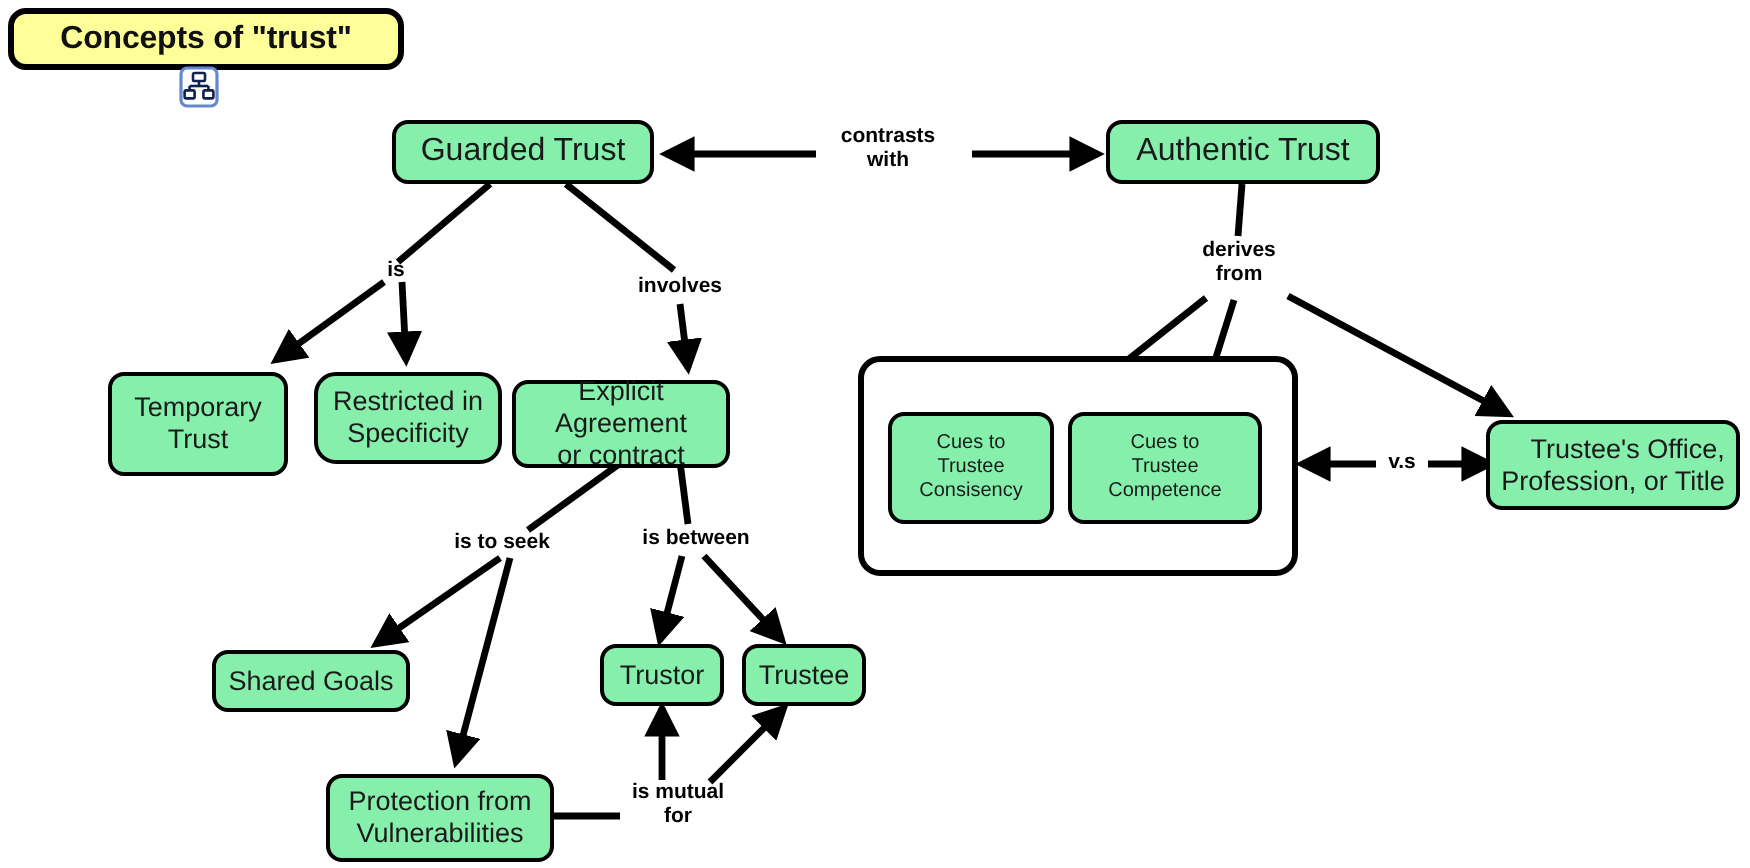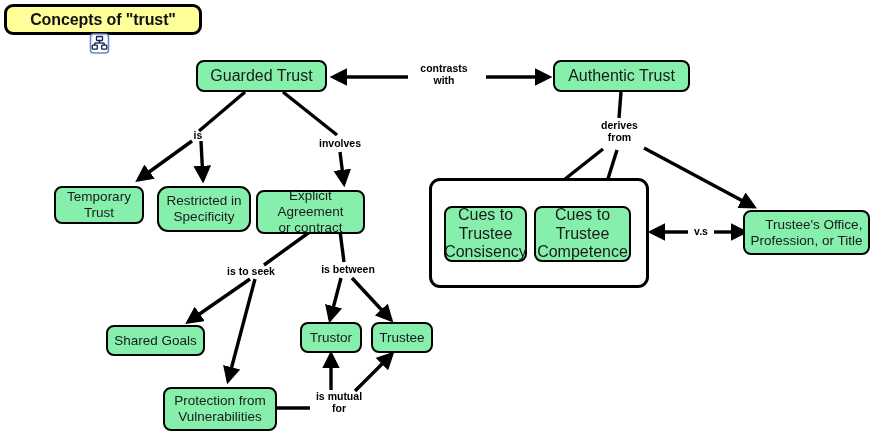--- a/index.html
+++ b/index.html
@@ -70,21 +70,21 @@
     color: #1a1a1a;
     z-index: 4;
     padding: 0 5px;
   }
   .node .label {
     line-height: 1.18;
     white-space: pre-line;
   }
   .n-big .label { font-size: 16px; }
   .n-med .label { font-size: 13.5px; }
-  .n-sm  .label { font-size: 16px; }
+  .n-sm  .label { font-size: 10px; }
 
   
   #cues-group {
     position: absolute;
     box-sizing: border-box;
     background: #ffffff;
     border: 3px solid #000000;
     border-radius: 11px;
     z-index: 2;
   }
@@ -182,21 +182,21 @@
   <div id="cues-group" style="left:429px; top:178px; width:220px; height:110px;"></div>
 
   <div class="node n-big" style="left:196px; top:60px; width:131px; height:32px;">
     <span class="label">Guarded Trust</span>
   </div>
 
   <div class="node n-big" style="left:553px; top:60px; width:137px; height:32px;text-align:center;">
     <span class="label">Authentic Trust</span>
   </div>
 
-  <div class="node n-med" style="left:54px; top:186px; width:90px; height:38px;">
+  <div class="node n-med" style="left:54px; top:186px; width:90px; height:52px;">
     <span class="label">Temporary
 Trust</span>
   </div>
 
   <div class="node n-med" style="left:157px; top:186px; width:94px; height:46px;border-radius:11px;">
     <span class="label">Restricted in
 Specificity</span>
   </div>
 
   <div class="node n-med" style="left:256px; top:190px; width:109px; height:44px;">

